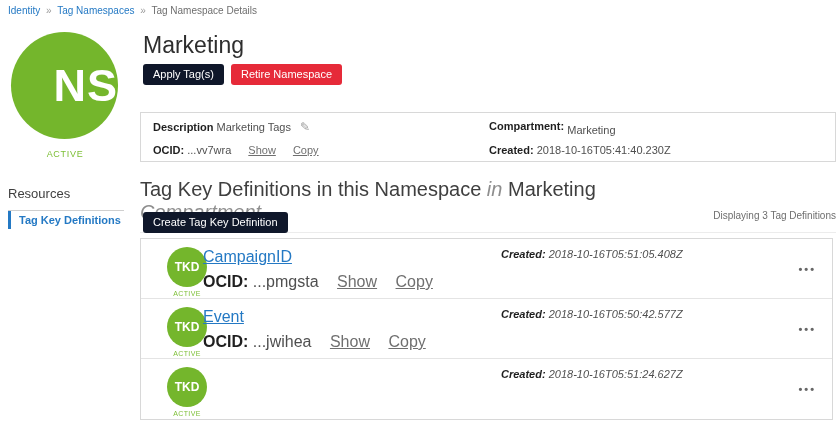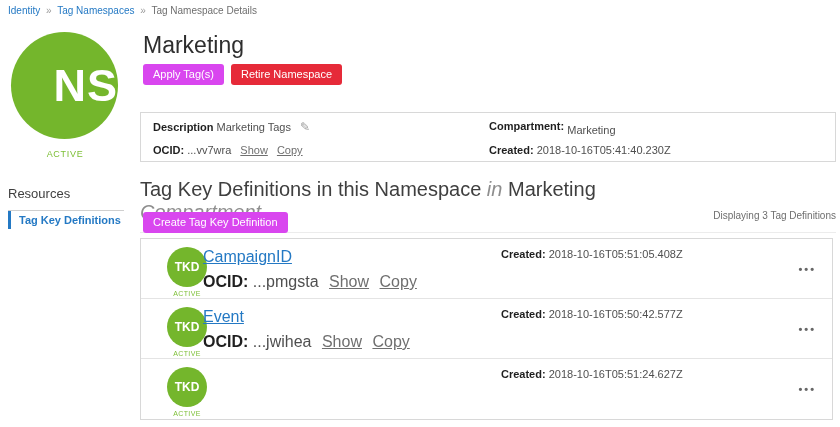--- a/index.html
+++ b/index.html
@@ -23,38 +23,38 @@
     border-bottom:1px solid #cfcfcf; }
   .resources-item { margin-top:0; border-left:3px solid #2479c4; padding:3px 0 3px 8px;
     color:#2479c4; font-weight:bold; font-size:11px; cursor:pointer; }
 
   
   .page-title { position:absolute; left:143px; top:32px; font-size:23px;
     font-weight:400; color:#2e2e2e; }
   .actions { position:absolute; left:143px; top:64px; display:flex; gap:7px; }
   .btn { font-family:inherit; font-size:11px; padding:4px 10px 5px; border-radius:3px;
     color:#fff; border:none; cursor:pointer; }
-  .btn-blue { background:#d946ef; }
+  .btn-blue { background:#0f172a; }
   .btn-red { background:#e62a39; }
 
   
   .tabs { position:absolute; left:140px; top:95px; display:flex; z-index:2; }
   .tab { font-size:11px; font-weight:bold; padding:5px 11px 4px; cursor:pointer; }
   .tab-active { background:#fff; border:1px solid #d8d8d8; border-bottom:1px solid #fff;
     color:#2a2a2a; margin-bottom:-1px; }
   .tab-inactive { color:#2479c4; border-top:1px solid #e3e3e3; border-right:1px solid #e3e3e3; }
   .info-panel { position:absolute; left:140px; top:112px; width:696px; height:50px;
     border:1px solid #d8d8d8; background:#fff; z-index:1; font-size:11px; }
   .info-left { position:absolute; left:12px; top:7px; }
   .info-right { position:absolute; left:348px; top:7px; }
   .info-line { margin-bottom:10px; white-space:nowrap; }
   .lbl { font-weight:bold; color:#1f1f1f; }
   .val { color:#4f4f4f; }
   .shift-down { position:relative; top:4px; }
-  .link-muted { color:#6f6f6f; text-decoration:underline; cursor:pointer; margin-left:6px; }
+  .link-muted { color:#6f6f6f; text-decoration:underline; cursor:pointer; margin-left:14px; }
   .edit-icon { color:#9a9a9a; margin-left:6px; font-size:12px; cursor:pointer; }
 
   
   .section-header { position:absolute; left:140px; top:178px; width:696px;
     border-bottom:1px solid #ececec; padding-bottom:8px; display:flex;
     justify-content:space-between; align-items:flex-end; }
   .section-title { font-size:20px; font-weight:400; color:#3f3f3f; }
   .muted-italic { color:#8e8e8e; font-style:italic; }
   .displaying { font-size:10px; color:#6e6e6e; padding-bottom:3px; white-space:nowrap; }
   .create-btn { position:absolute; left:143px; top:212px; }
@@ -65,21 +65,21 @@
   .tkd-row { position:relative; height:60px; border-bottom:1px solid #e4e4e4; }
   .tkd-row:last-child { border-bottom:none; }
   .row-avatar { position:absolute; left:24px; top:8px; width:44px; text-align:center; }
   .tkd-circle { width:40px; height:40px; margin:0 auto; border-radius:50%; background:#74b62c;
     display:flex; align-items:center; justify-content:center; color:#fff;
     font-size:12px; font-weight:bold; }
   .row-status { font-size:7px; color:#7cbf35; margin-top:3px; letter-spacing:.4px; }
   .row-info { position:absolute; left:62px; top:9px; font-size:16px; }
   .row-name { color:#2479c4; text-decoration:underline; cursor:pointer; }
   .row-ocid { margin-top:7px; white-space:nowrap; }
-  .row-created { position:absolute; left:360px; top:9px; font-size:11px; white-space:nowrap; }
+  .row-created { position:absolute; left:360px; top:9px; font-size:11px; white-space:nowrap;font-style:italic; }
   .row-actions { position:absolute; right:16px; top:50%; transform:translateY(-50%);
     color:#666; font-size:11px; font-weight:bold; letter-spacing:2px; cursor:pointer; }
 </style>
 </head>
 <body>
 
 <div class="page">
 
   <div class="breadcrumb">
     <a>Identity</a>

